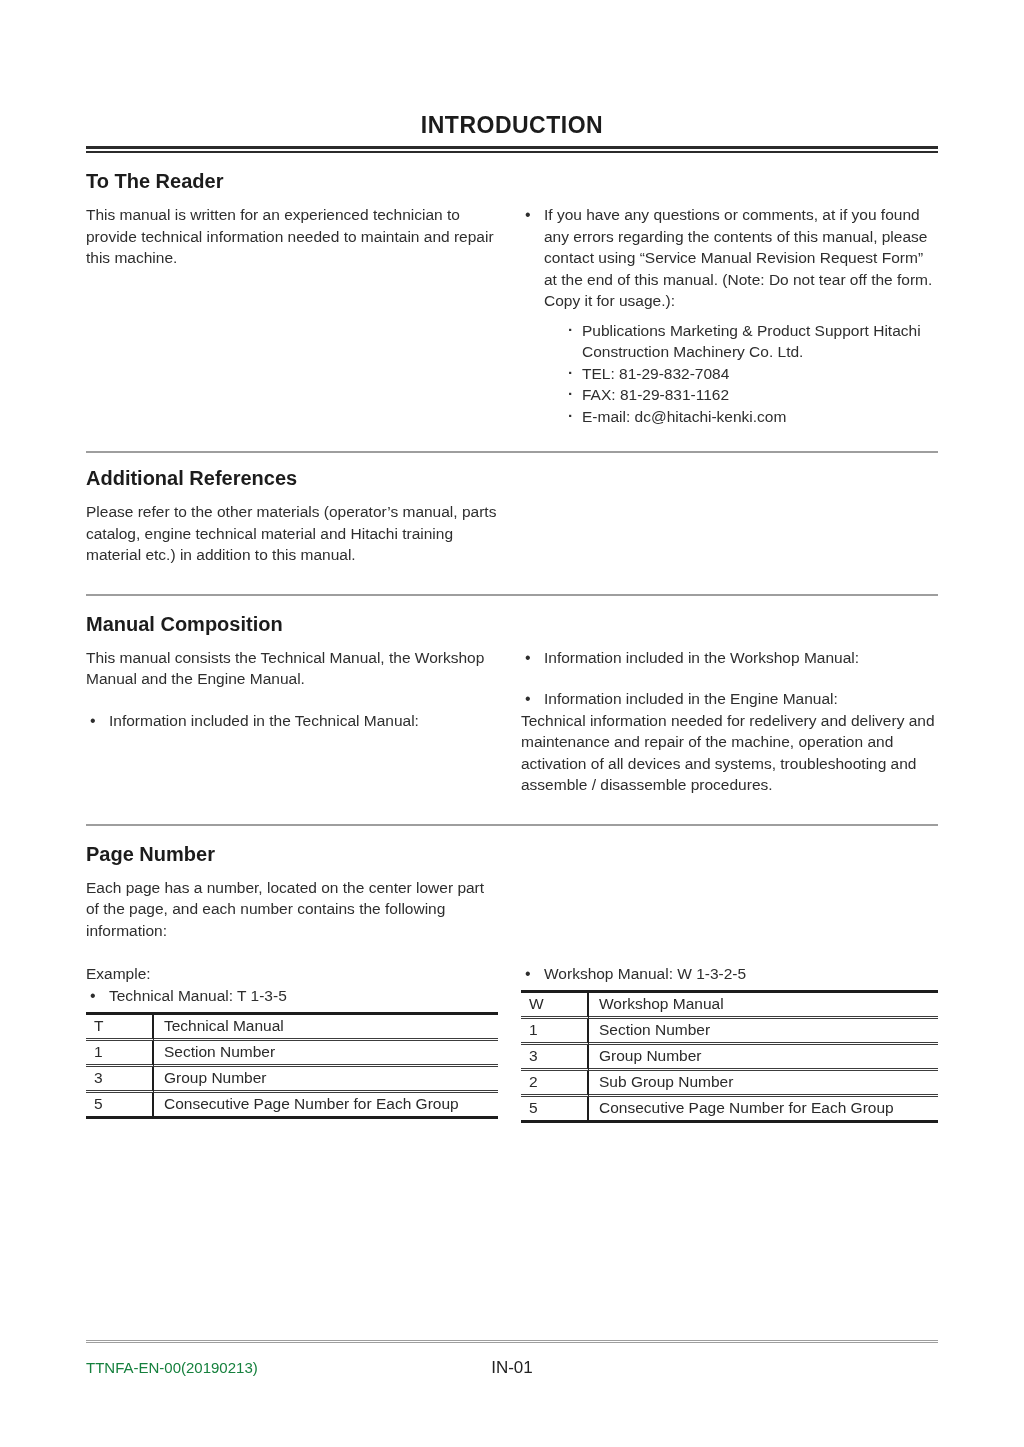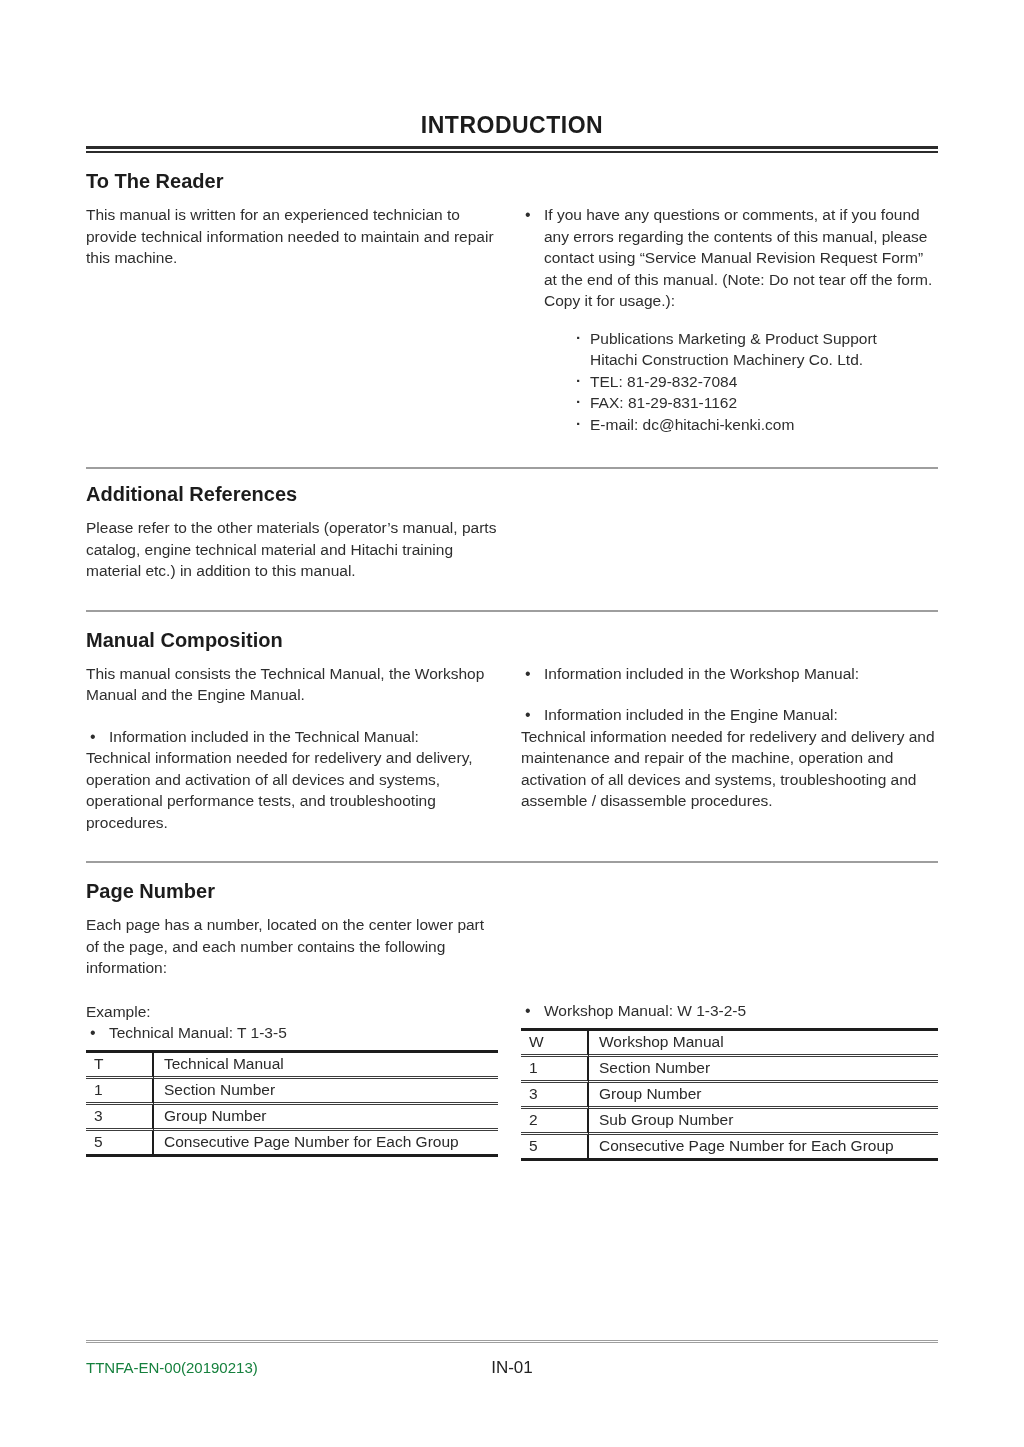--- a/index.html
+++ b/index.html
@@ -61,21 +61,21 @@
   ul.bullets > li { position: relative; padding-left: 23px; }
   ul.bullets > li::before {
     content: "\2022";
     position: absolute;
     left: 4px;
     top: 0;
     font-size: 16px;
   }
 
   
-  ul.subbullets { list-style: none; margin: 16px; padding: 0 0 0 14px; }
+  ul.subbullets { list-style: none; margin: 8px; padding: 0 0 0 14px; }
   ul.subbullets > li { position: relative; padding-left: 16px; }
   ul.subbullets > li::before {
     content: "\00b7";
     position: absolute;
     left: 2px;
     top: -1px;
     font-weight: bold;
   }
 
   
@@ -185,21 +185,20 @@
 
     <hr class="divider" style="margin-top:28px">
 
     <section>
       <h2 class="section-heading">Manual Composition</h2>
       <div class="cols">
         <div class="col">
           <p class="para">This manual consists the Technical Manual, the Workshop Manual and the Engine Manual.</p>
           <div class="gap-top">
             <p class="bullet-lead">Information included in the Technical Manual:</p>
-            <p class="bullet-body">Technical information needed for redelivery and delivery, operation and activation of all devices and systems, operational performance tests, and troubleshooting procedures.</p>
           </div>
         </div>
         <div class="col">
           <div>
             <p class="bullet-lead">Information included in the Workshop Manual:</p>
           </div>
           <div class="gap-top">
             <p class="bullet-lead">Information included in the Engine Manual:</p>
             <p class="bullet-body">Technical information needed for redelivery and delivery and maintenance and repair of the machine, operation and activation of all devices and systems, troubleshooting and assemble / disassemble procedures.</p>
           </div>

